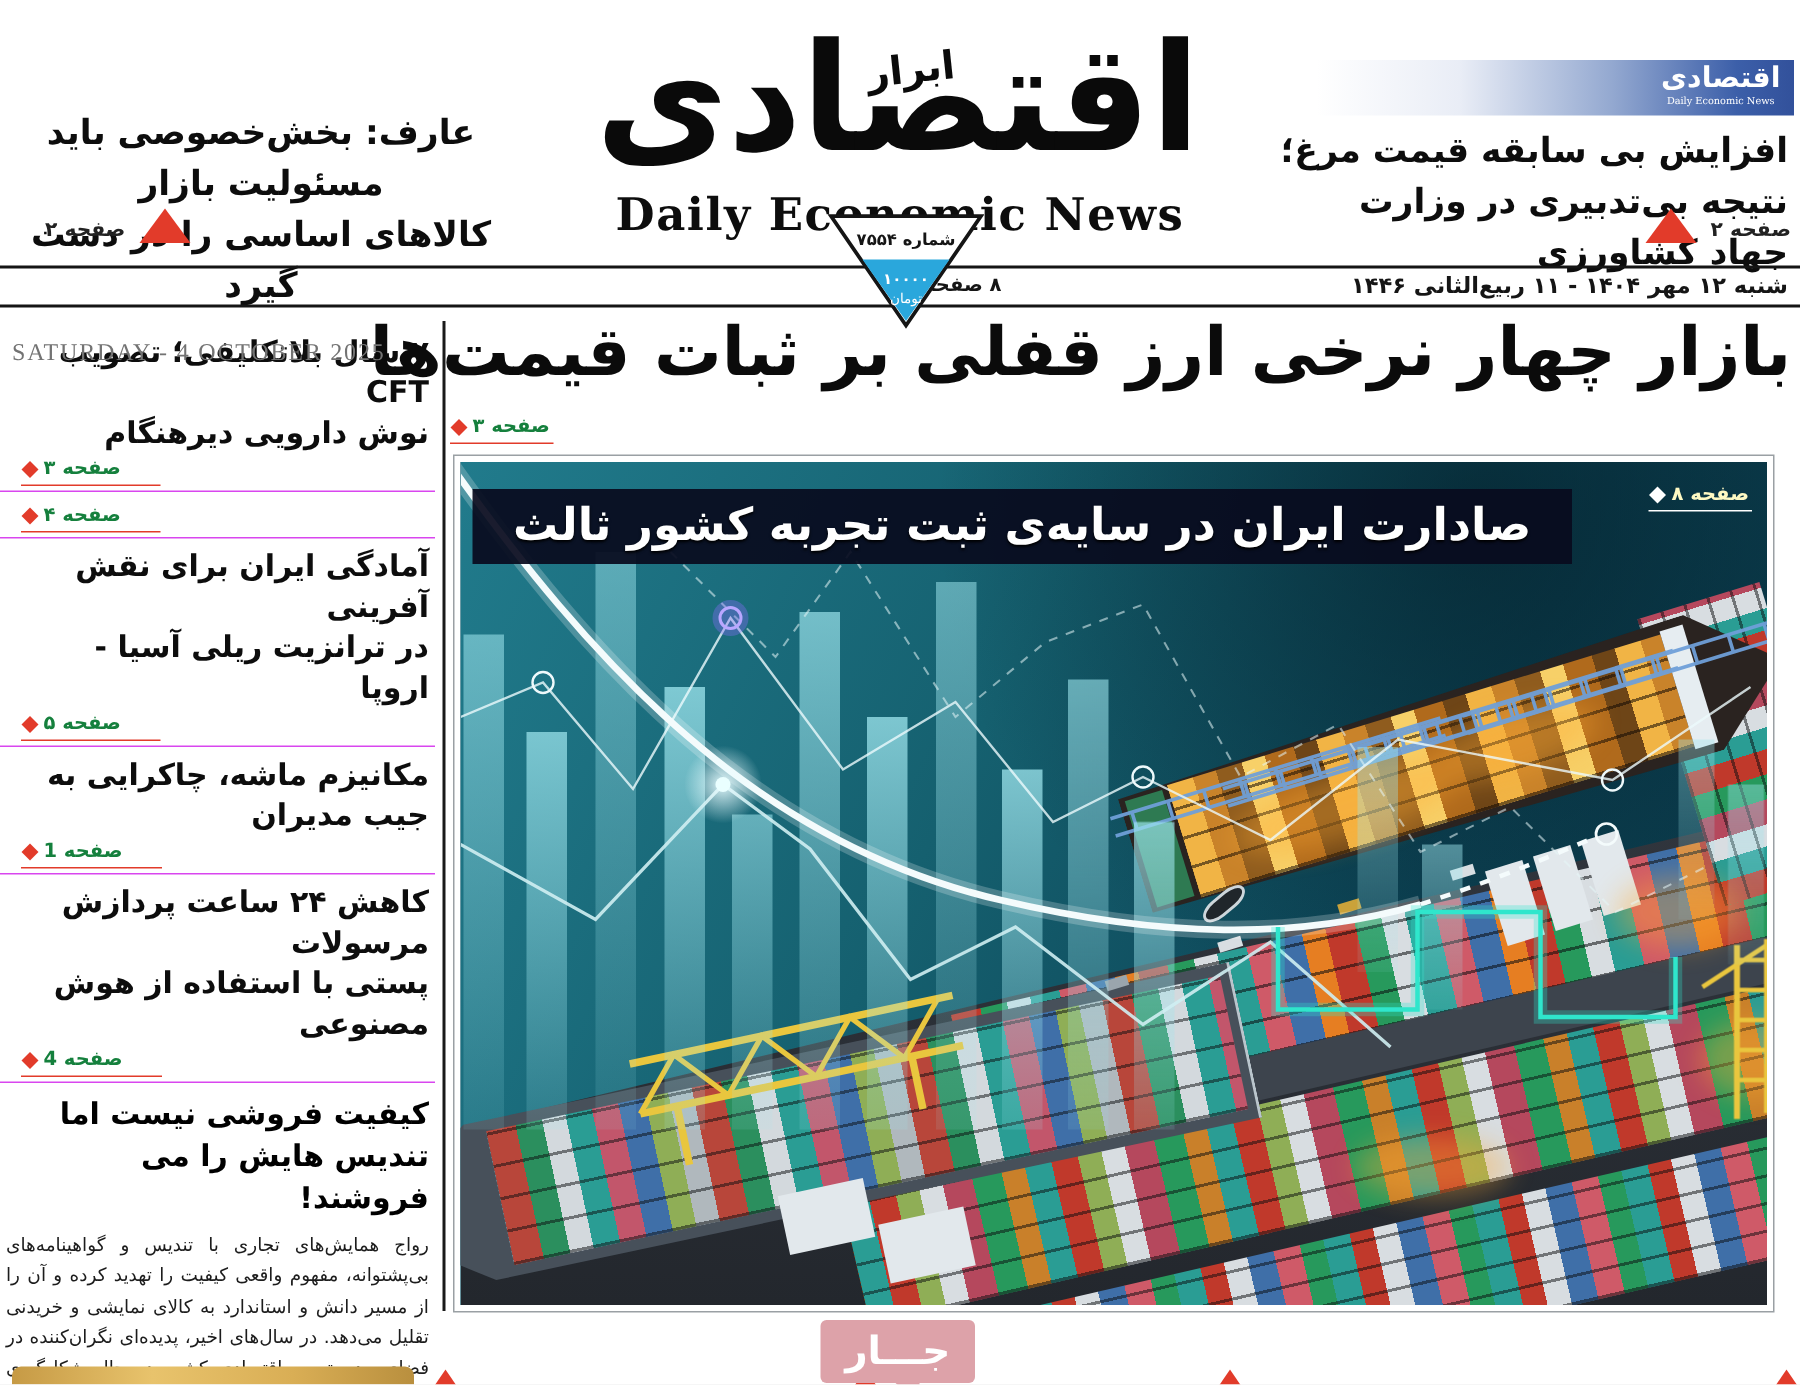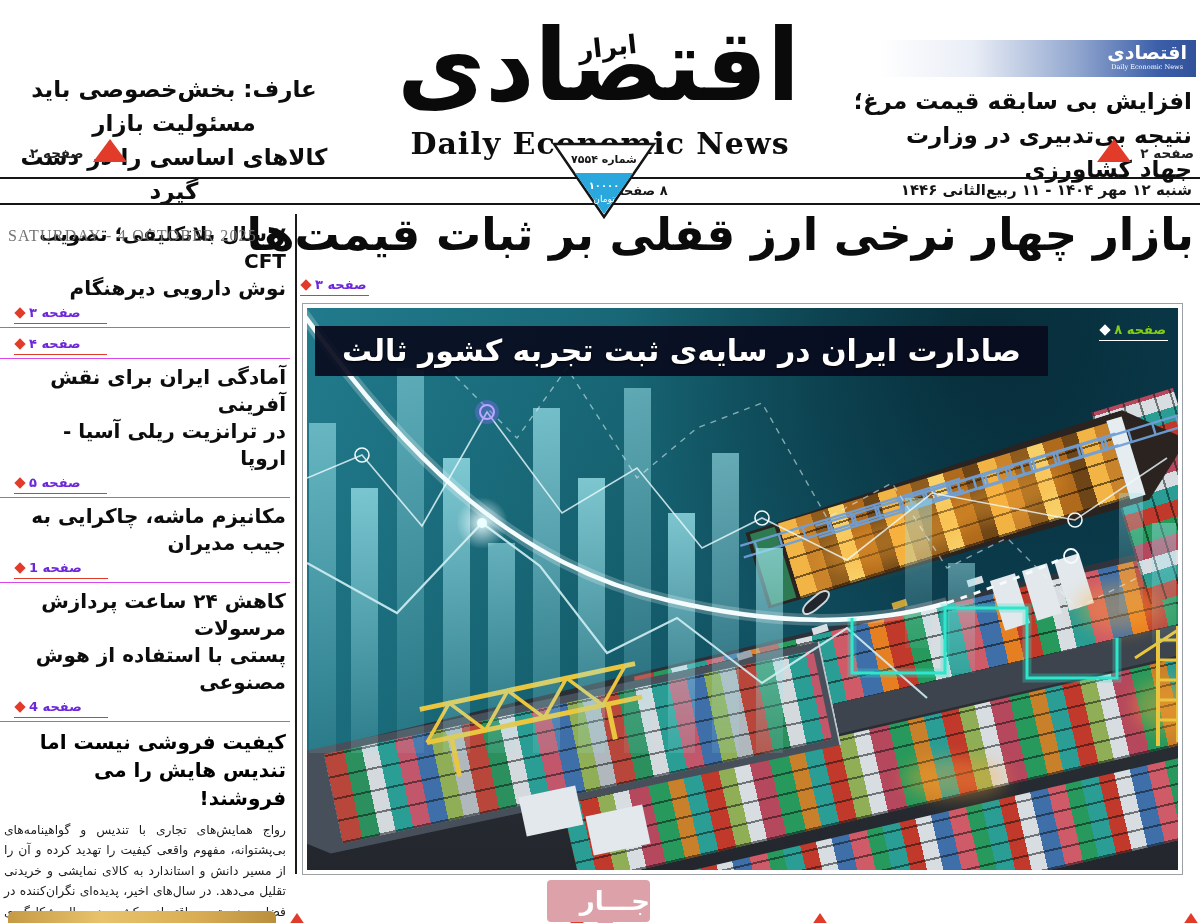--- a/index.html
+++ b/index.html
@@ -27,25 +27,25 @@
   .pages-count { position:absolute; left:616px; top:183px; font-size:13px; font-weight:bold; color:#151515; direction:rtl; z-index:2; }
   .date-fa { position:absolute; right:8px; top:181px; font-size:15px; font-weight:bold; color:#151515; direction:rtl; z-index:2; }
 
   .banner { position:absolute; left:878px; top:40px; width:318px; height:37px;
     background:linear-gradient(to right,#ffffff 0%,#e9edf6 30%,#93a8d0 62%,#3c5fa9 88%,#32519b 100%); }
   .banner-logo { position:absolute; right:9px; top:2px; text-align:center; color:#fff; }
   .banner-logo .fa { font-size:19px; font-weight:bold; line-height:21px; direction:rtl; }
   .banner-logo .en { font-size:6.5px; font-family:"DejaVu Serif", serif; line-height:8px; }
 
   
-  .pg { display:flex; align-items:center; gap:5px; width:fit-content; border-bottom:1.5px solid #e23b2a; padding:0 2px 3px 2px; color:#6d28d9; font-size:13px; font-weight:bold; direction:ltr; }
+  .pg { display:flex; align-items:center; gap:5px; width:fit-content; border-bottom:1.5px solid #e23b2a; padding:0 2px 3px 2px; color:#15803d; font-size:13px; font-weight:bold; direction:ltr; }
   .pg .dia { width:8px; height:8px; background:#e23b2a; transform:rotate(45deg); flex:0 0 auto; }
   .pg .t { direction:rtl; }
   .pg.ext { padding-right:26px; }
-  .pg.white { color:#84cc16; border-color:#fff; }
+  .pg.white { color:#fef9c3; border-color:#fff; }
   .pg.white .dia { background:#fff; }
 
   
   .v-divider { position:absolute; left:295px; top:214px; width:2px; height:660px; background:#1a1a1a; }
   .sidebar { position:absolute; left:0; top:216px; width:290px; }
   .sb-item { padding:5px 4px 3px 14px; border-bottom:1px solid #d946ef; }
   .sb-item .ttl { font-size:20px; font-weight:bold; line-height:27px; text-align:right; direction:rtl; color:#0d0d0d; }
   .sb-item .pg { margin-top:3px; }
   .sb-feature { padding:6px 4px 0 2px; }
   .sb-feature .body { margin-top:8px; font-size:12.3px; line-height:1.66; text-align:justify; direction:rtl; color:#1c1c1c; padding-left:2px; }
@@ -98,21 +98,21 @@
   .tug { left:492px; top:288px; width:34px; height:13px; transform:rotate(-40deg); background:#20262b; border:2px solid #cdd6db; border-radius:45%/65%; }
   .chart-overlay { position:absolute; inset:0; pointer-events:none; }
 
   .photo-headline { position:absolute; left:8px; top:18px; width:733px; height:50px; background:rgba(9,11,30,.93);
       color:#fff; font-size:30px; font-weight:bold; text-align:center; line-height:50px; direction:rtl;
       text-shadow:0 1px 2px #000; z-index:8; }
   .photo-pg { position:absolute; right:10px; top:14px; z-index:8; }
 
   
   .jar-tag { position:absolute; left:547px; top:880px; width:103px; height:42px; background:#dda2a9; border-radius:4px;
-      color:#fff; font-size:26px; font-weight:bold; line-height:42px; direction:rtl; z-index:9; }
+      color:#fff; font-size:26px; font-weight:bold; text-align:center; line-height:42px; direction:rtl; z-index:9; }
   .jar-tag::after { content:""; position:absolute; left:50px; top:100%; width:0; height:0;
       border-top:14px solid #dda2a9; border-left:16px solid transparent; }
   .gold-strip { position:absolute; left:8px; top:911px; width:268px; height:12px; border-radius:6px 6px 0 0;
       background:linear-gradient(90deg,#c69a45 0%,#e8c36c 35%,#d9ae55 70%,#b98f3e 100%); }
   .bottom-tri { position:absolute; top:913px; width:0; height:0; border-left:15px solid transparent;
       border-right:15px solid transparent; border-bottom:22px solid #e23b2a; }
 </style>
 </head>
 <body>
 

